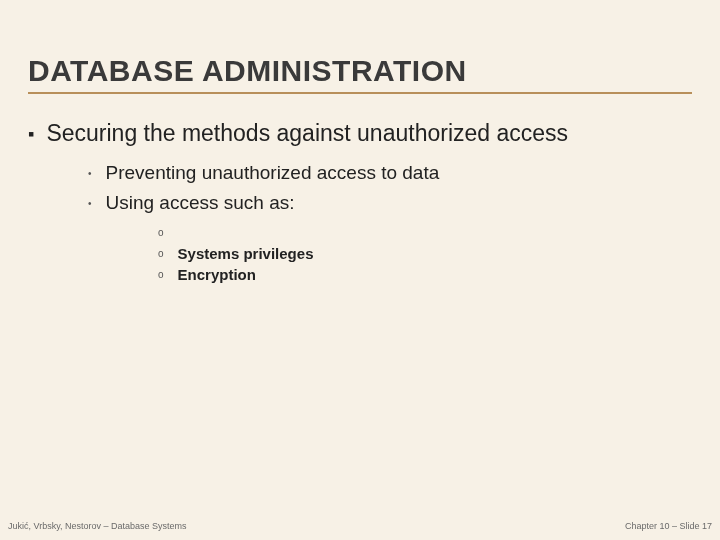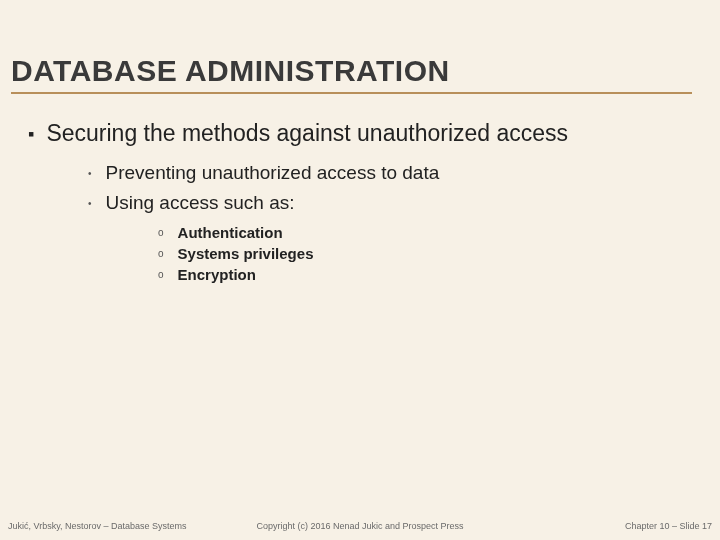--- a/index.html
+++ b/index.html
@@ -12,21 +12,21 @@
     overflow: hidden;
   }
   .slide {
     width: 720px;
     height: 540px;
     position: relative;
     box-sizing: border-box;
   }
   .slide-title {
     position: absolute;
-    left: 11px;
+    left: 28px;
     right: 28px;
     top: 54px;
     font-size: 30px;
     font-weight: 700;
     letter-spacing: 0.5px;
     color: #3a3a3a;
     border-bottom: 2px solid #b88f5a;
     padding-bottom: 4px;
   }
   .body {
@@ -124,34 +124,32 @@
         <span>Preventing unauthorized access to data</span>
       </div>
       <div class="sub-bullet">
         <span class="marker">•</span>
         <span>Using access such as:</span>
       </div>
 
       <div class="sub2-list">
         <div class="sub2-bullet">
           <span class="marker">o</span>
-          <span>Authentication</span>
         </div>
         <div class="sub2-bullet">
           <span class="marker">o</span>
           <span>Systems privileges</span>
         </div>
         <div class="sub2-bullet">
           <span class="marker">o</span>
           <span>Encryption</span>
         </div>
       </div>
     </div>
 
   </div>
 
   <div class="footer">
     <span>Jukić, Vrbsky, Nestorov – Database Systems</span>
-    <span class="footer-center">Copyright (c) 2016 Nenad Jukic and Prospect Press</span>
     <span>Chapter 10 – Slide 17</span>
   </div>
 
 </div>
 
 </body></html>

